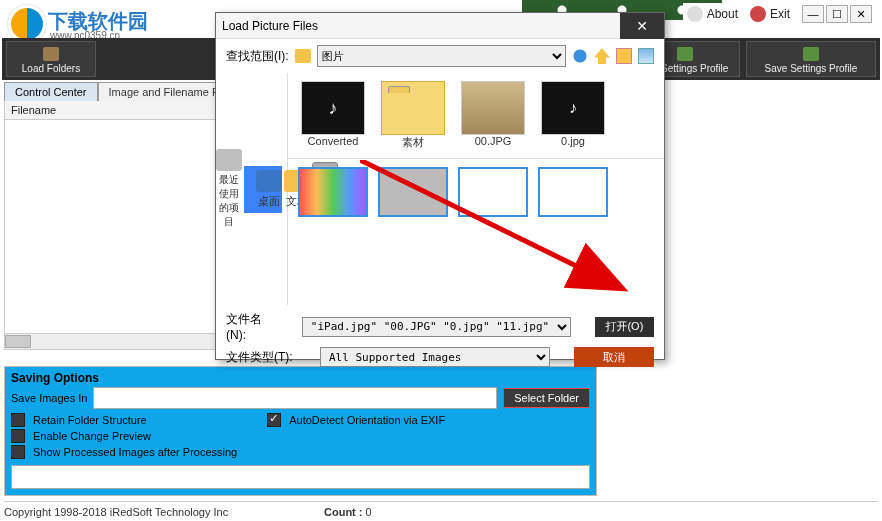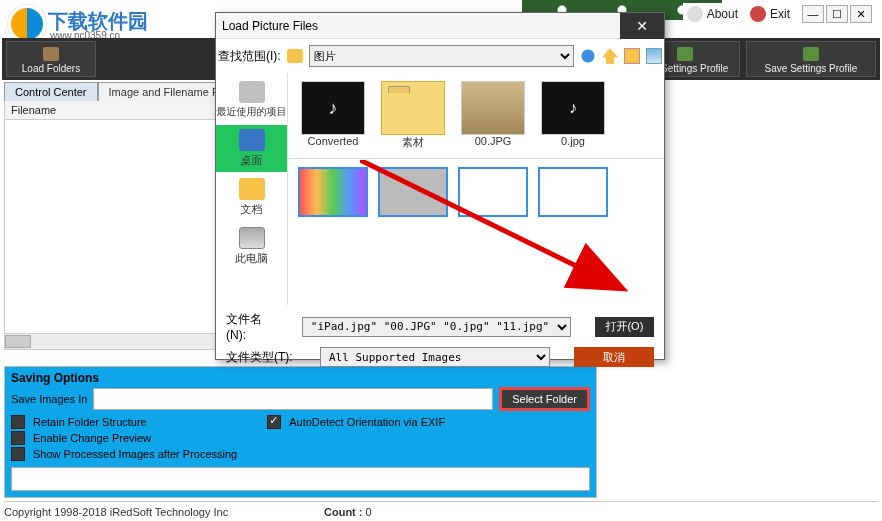--- a/index.html
+++ b/index.html
@@ -35,48 +35,48 @@
 .file-list-header { background:#f4f4f4; border-bottom:1px solid #ccc; padding:3px 6px; font-size:11px; color:#222;}
 .hscroll { position:absolute; bottom:0; left:0; right:0; height:16px; background:#eee; border-top:1px solid #ccc;}
 .hscroll .thumb{position:absolute; left:0; top:1px; width:26px; height:13px; background:#ccc; border:1px solid #aaa;}
 .hscroll .arrow{position:absolute; top:1px; width:16px; height:13px; border:1px solid #aaa; background:#ddd; display:flex; align-items:center; justify-content:center; font-size:9px;}
 .hscroll .arrow.left{left:0;} .hscroll .arrow.right{right:0;}
 
 
 .saving { position:absolute; top:366px; left:4px; width:593px; border:1px solid #bbb; background:#0ea5e9; padding:4px 6px 6px;}
 .row { display:flex; align-items:center; gap:6px; margin:2px 0; font-size:11px;}
 .row input[type=text]{ flex:1; height:22px; border:1px solid #aaa; padding:0 4px;}
-.select-folder-btn{ background:#3a3a3a; color:#fff; border:3px solid #ef4444; padding:3px 10px; font-size:11px; cursor:pointer;}
+.select-folder-btn{ background:#3a3a3a; color:#fff; border:1px solid #ef4444; padding:3px 10px; font-size:11px; cursor:pointer;}
 .chk { width:14px; height:14px; background:#3a3a3a; border:1px solid #222; display:inline-block; margin-right:4px; position:relative;}
 .chk.on::after{content:"✓"; color:#fff; font-size:11px; position:absolute; top:-2px; left:1px;}
 .chk-row{display:flex; align-items:center; gap:4px; margin:2px 0; font-size:11px;}
 .long-input{ width:100%; height:24px; border:1px solid #aaa; margin-top:4px;}
 
 
 .footer { position:absolute; bottom:2px; left:4px; right:4px; height:18px; border-top:1px solid #ccc; display:flex; align-items:center; font-size:11px; color:#333; padding-top:2px;}
 .footer .count{ position:absolute; left:320px;}
 
 
 .dialog { position:absolute; top:0; left:215px; width:450px; height:348px; background:#fff; border:1px solid #666; box-shadow:3px 3px 8px rgba(0,0,0,.35); z-index:5;margin-top:12px;}
 .dlg-title{ height:26px; background:#f5f5f5; border-bottom:1px solid #ddd; display:flex; align-items:center; padding:0 6px; font-size:12px;}
 .dlg-close{ position:absolute; top:0; right:0; width:44px; height:26px; background:#333; color:#fff; display:flex; align-items:center; justify-content:center; font-size:14px; cursor:pointer;}
-.dlg-lookin{ display:flex; align-items:center; gap:6px; padding:6px 2px; font-size:12px;}
+.dlg-lookin{ display:flex; align-items:center; gap:6px; padding:6px 10px; font-size:12px;}
 .dlg-lookin select{ flex:1; height:22px; border:1px solid #888;}
 .folder-icon{width:16px; height:14px; background:#f7c24a; border-radius:2px; display:inline-block;}
 .toolbar-icons{display:flex; gap:6px;}
 .toolbar-icons span{width:16px; height:16px; display:inline-block; cursor:pointer;}
 .ti-back{background:radial-gradient(circle,#3a8fe0 55%,transparent 60%);}  
 .ti-up{background:#f7c24a; clip-path:polygon(50% 0,100% 60%,75% 60%,75% 100%,25% 100%,25% 60%,0 60%);}
 .ti-new{background:#f7c24a; border:1px solid #c88;}
 .ti-view{background:linear-gradient(#7ab6e8,#cfe4f6); border:1px solid #6aa;}
 
 .dlg-body{ display:flex; height:232px;}
-.places{ width:72px; border-right:1px solid #ddd; display:flex; flex-direction:column; align-items:center; padding:4px 0; gap:2px; font-size:11px; color:#333;}
+.places{ width:72px; border-right:1px solid #ddd; display:flex; flex-direction:row; align-items:center; padding:4px 0; gap:2px; font-size:11px; color:#333;}
 .place{display:flex; flex-direction:column; align-items:center; gap:2px; padding:4px 0; width:100%; cursor:pointer;}
-.place.active{ background:#22c55e;}
+.place.active{ background:#3b82f6;padding-left:12px;}
 .place .picon{ width:26px; height:22px; border-radius:3px;}
 .pi-recent{background:#bfbfbf;}
 .pi-desktop{background:#3a76c6;}
 .pi-docs{background:#f7c24a;}
 .pi-pc{background:linear-gradient(#aaa,#ddd); border:1px solid #888;}
 
 .file-pane{ flex:1; overflow:hidden; position:relative;}
 .file-grid{ display:flex; flex-wrap:wrap; gap:10px; padding:8px 10px; border-bottom:1px solid #ddd;}
 .file-item{ width:70px; display:flex; flex-direction:column; align-items:center; font-size:11px; color:#333; cursor:pointer;}
 .thumb{ width:64px; height:54px; border:1px solid #ccc; background:#eee; display:flex; align-items:center; justify-content:center; overflow:hidden;}

